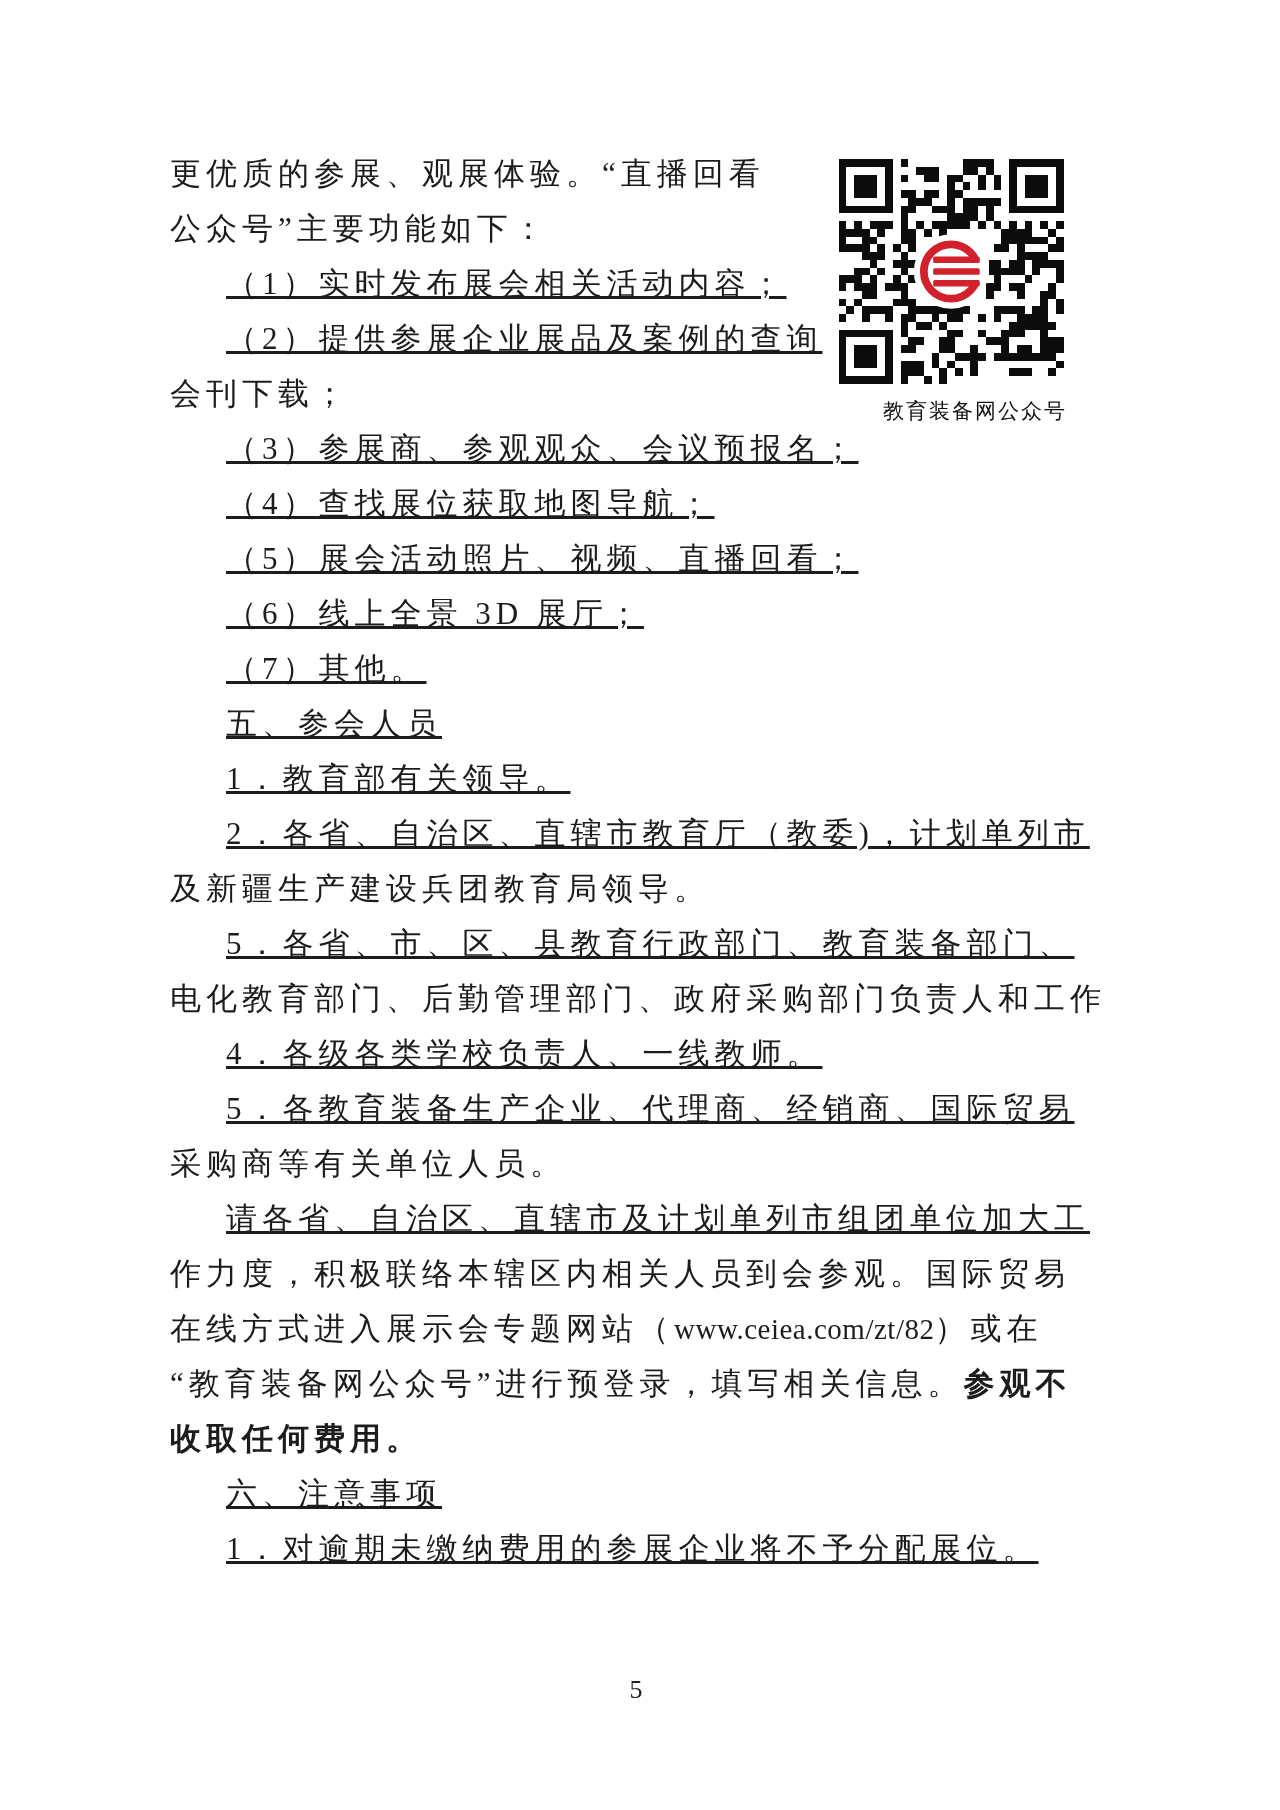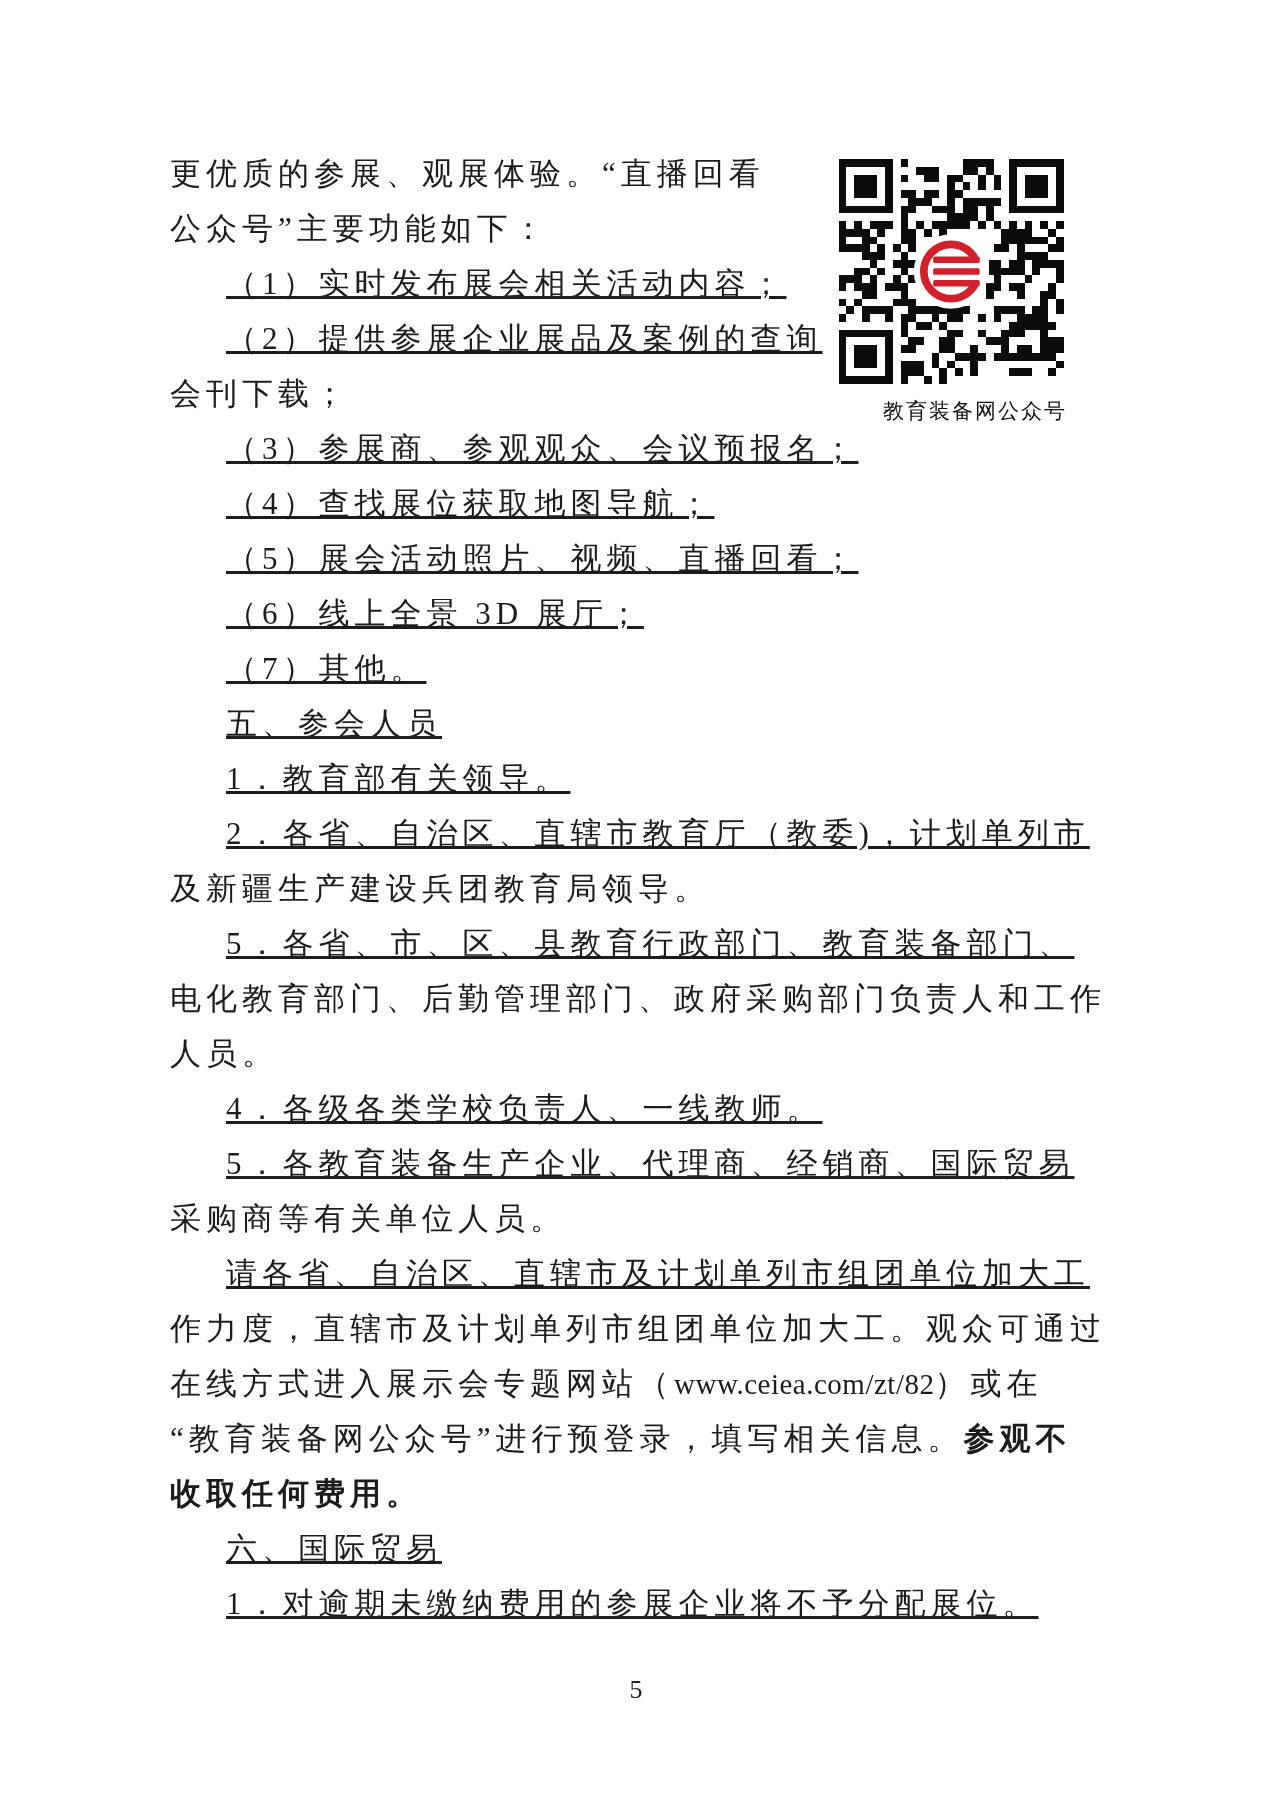--- a/index.html
+++ b/index.html
@@ -358,28 +358,27 @@
       <div class="line indent"><span>（4）查找展位获取地图导航；</span></div>
       <div class="line indent"><span>（5）展会活动照片、视频、直播回看；</span></div>
       <div class="line indent"><span>（6）线上全景 3D 展厅；</span></div>
       <div class="line indent"><span>（7）其他。</span></div>
       <div class="line indent"><span>五、参会人员</span></div>
       <div class="line indent"><span>1．教育部有关领导。</span></div>
       <div class="line indent"><span>2．各省、自治区、直辖市教育厅（教委)，计划单列市</span></div>
       <div class="line"><span>及新疆生产建设兵团教育局领导。</span></div>
       <div class="line indent"><span>5．各省、市、区、县教育行政部门、教育装备部门、</span></div>
       <div class="line"><span>电化教育部门、后勤管理部门、政府采购部门负责人和工作</span></div>
-      <div class="line"><span>人员。</span></div>
       <div class="line indent"><span>4．各级各类学校负责人、一线教师。</span></div>
       <div class="line indent"><span>5．各教育装备生产企业、代理商、经销商、国际贸易</span></div>
       <div class="line"><span>采购商等有关单位人员。</span></div>
       <div class="line indent"><span>请各省、自治区、直辖市及计划单列市组团单位加大工</span></div>
-      <div class="line"><span>作力度，直辖市及计划单列市组团单位加大工。观众可通过</span></div>
+      <div class="line"><span>作力度，积极联络本辖区内相关人员到会参观。国际贸易</span></div>
       <div class="line"><span>在线方式进入展示会专题网站（</span><span class="latin">www.ceiea.com/zt/82</span><span>）或在</span></div>
       <div class="line"><span>“教育装备网公众号”进行预登录，填写相关信息。</span><span class="bold">参观不</span></div>
       <div class="line"><span class="bold">收取任何费用。</span></div>
-      <div class="line indent"><span>六、国际贸易</span></div>
+      <div class="line indent"><span>六、注意事项</span></div>
       <div class="line indent"><span>1．对逾期未缴纳费用的参展企业将不予分配展位。</span></div>
     </div>
 
   <div class="page-number">5</div>
 
 </div>
 
 </body></html>

